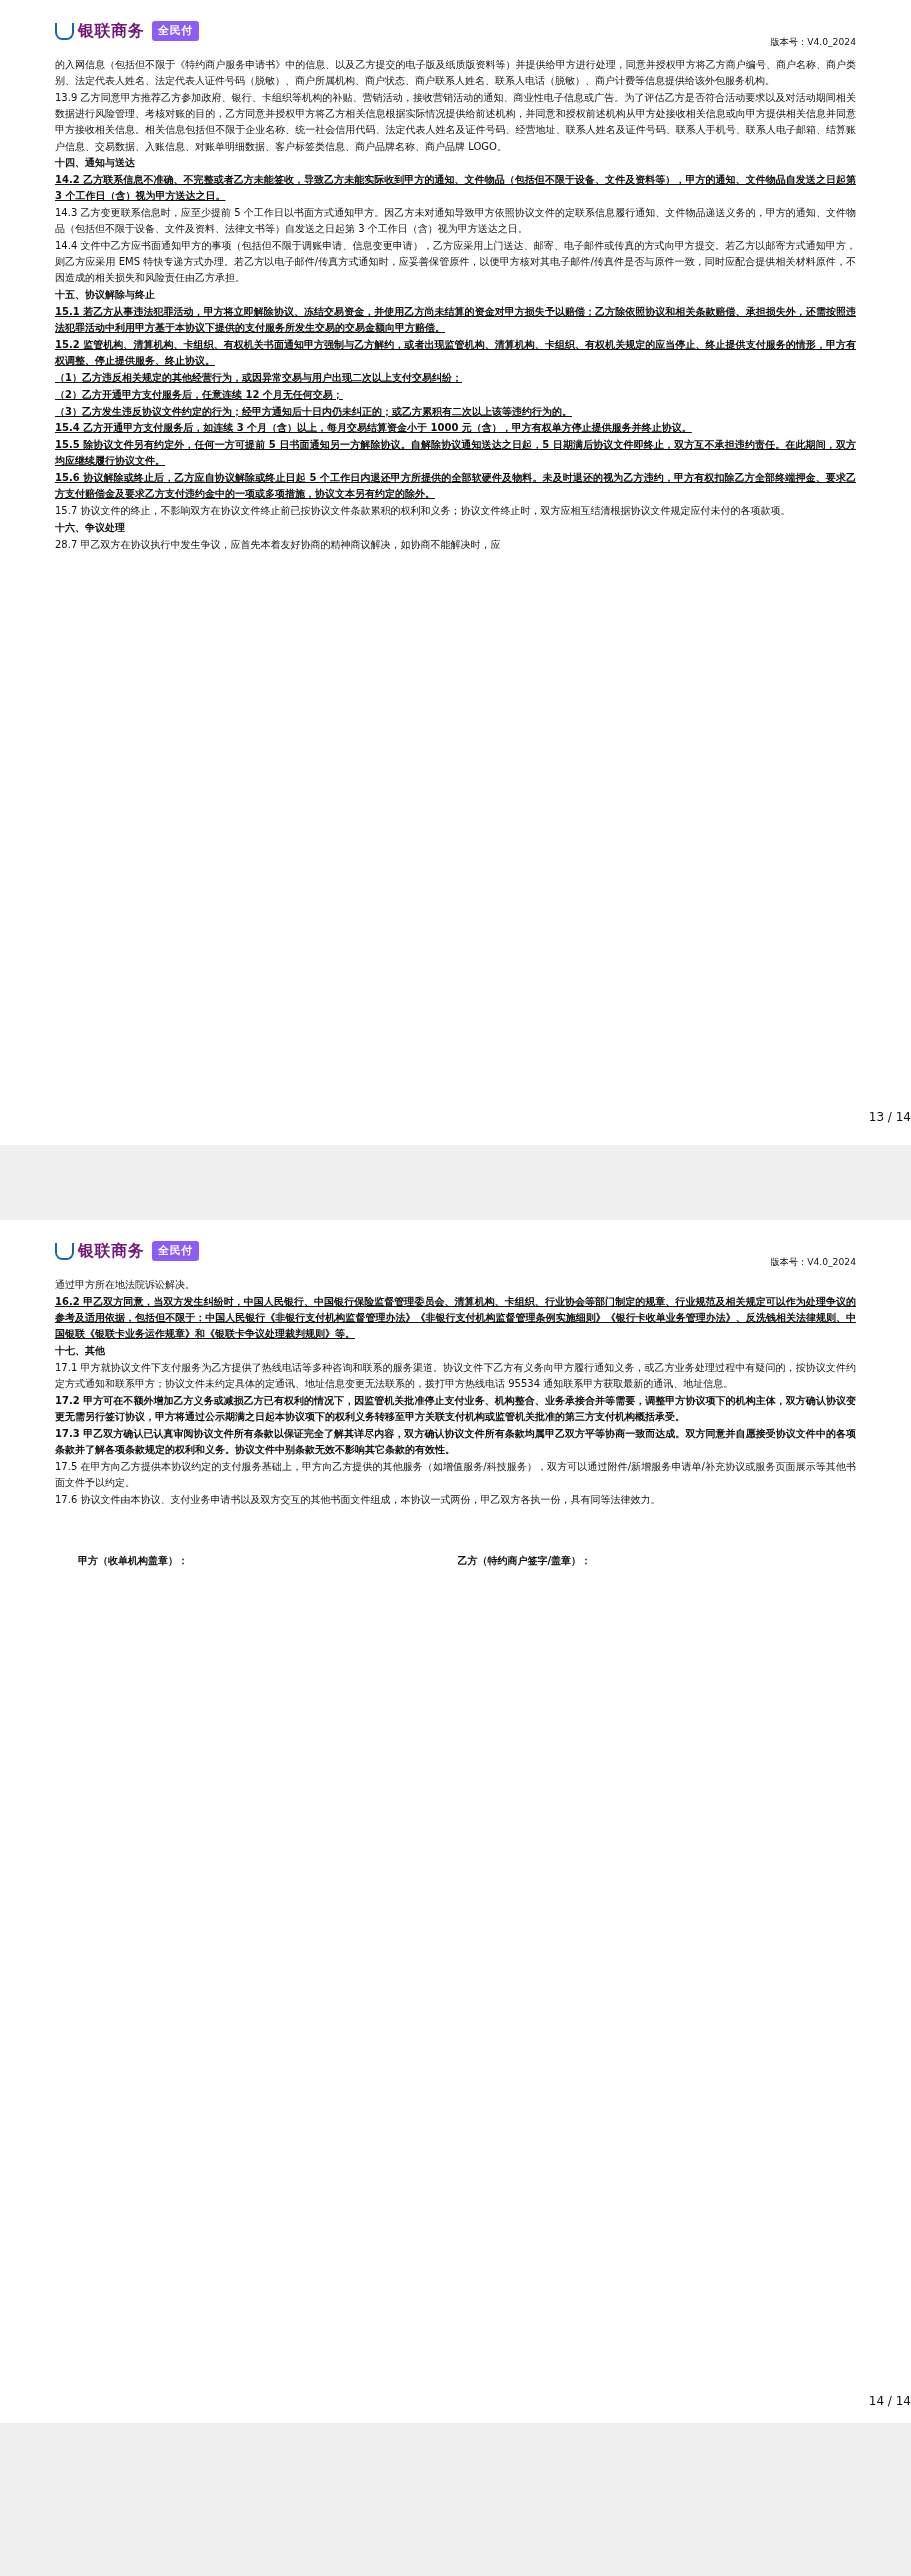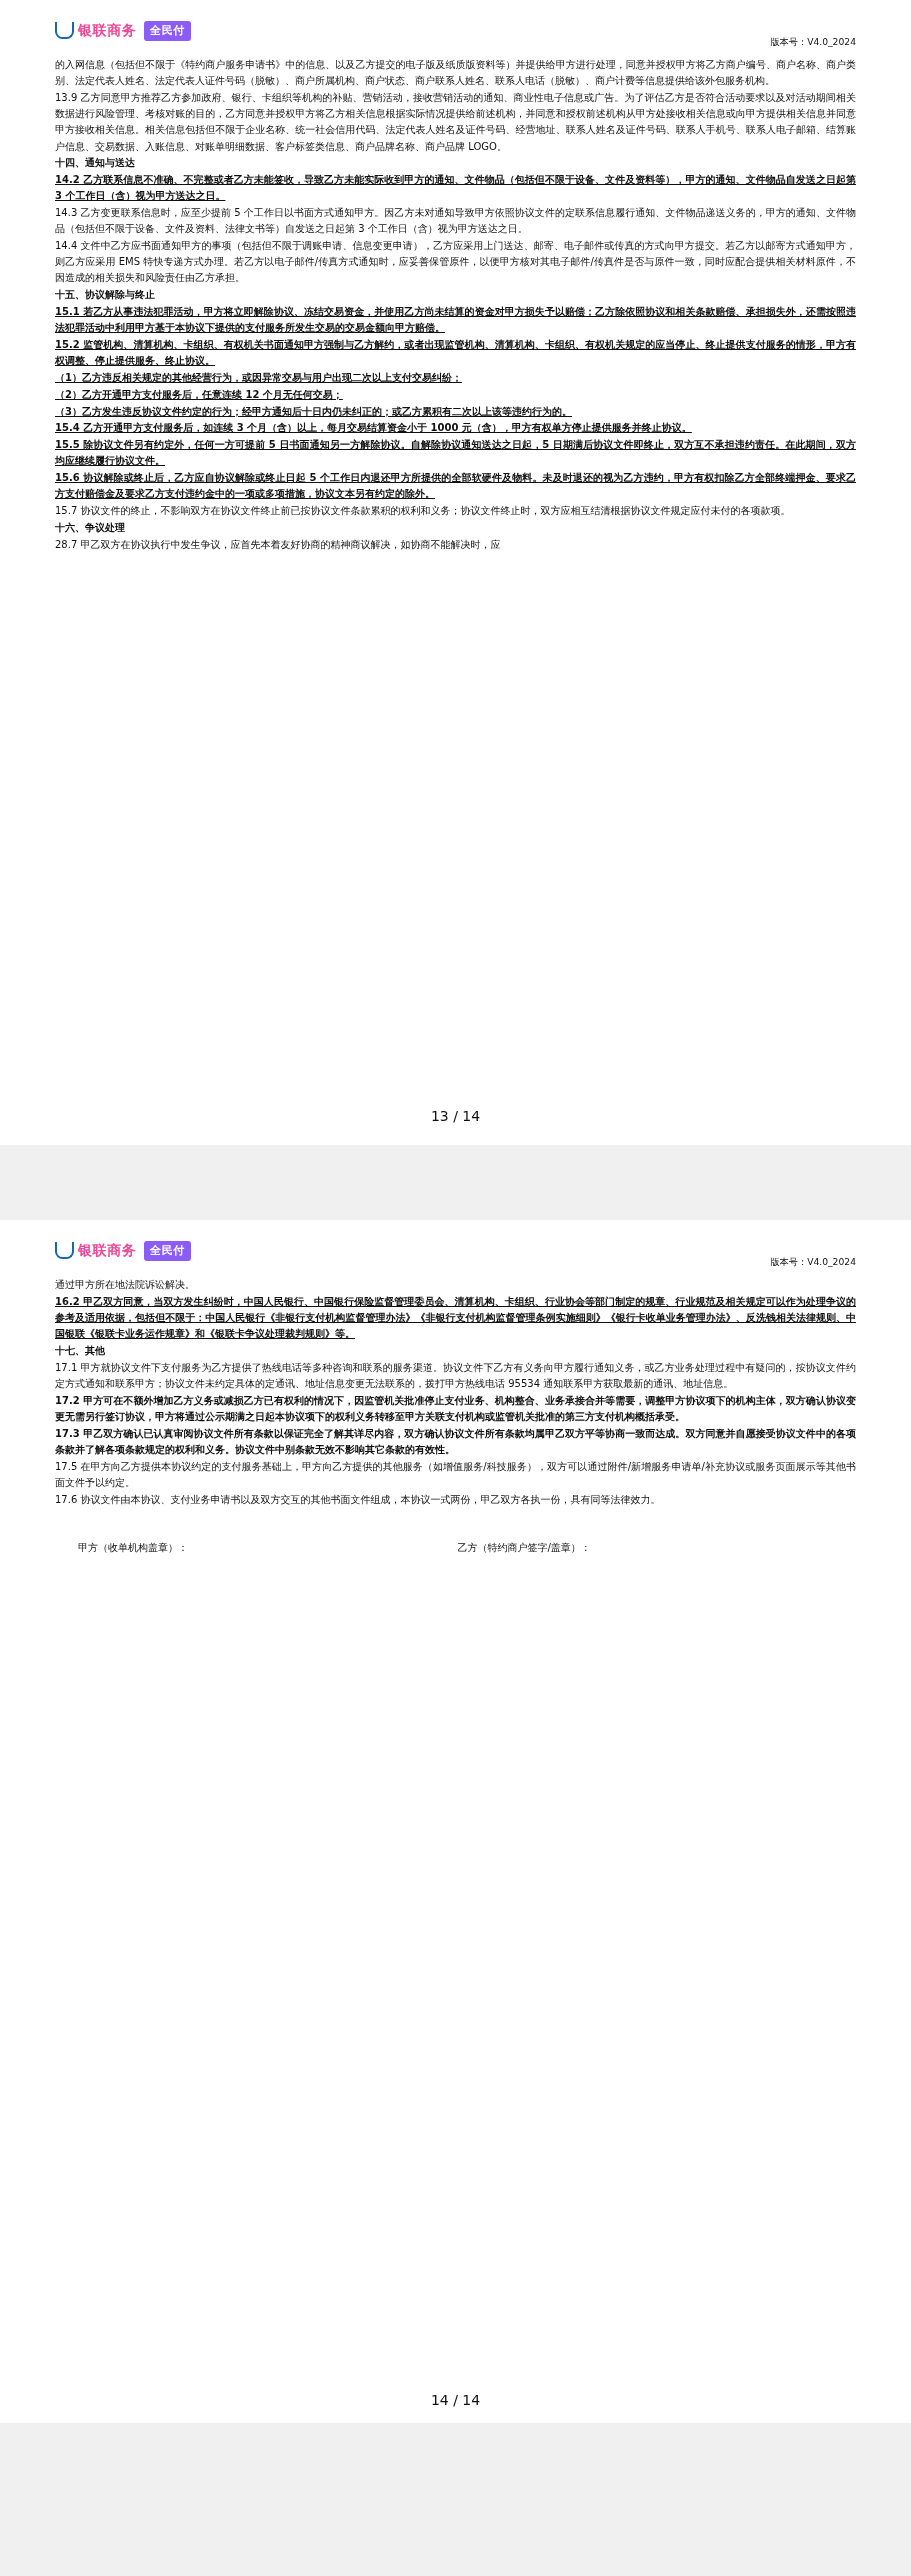--- a/index.html
+++ b/index.html
@@ -37,23 +37,23 @@
   .logo-mark::before {
     content:"";
     position:absolute; left:0; top:0;
     width:15px; height:15px;
     border:2.9px solid #1766b0;
     border-top:none;
     border-radius:0 0 7.5px 7.5px;
   }
   .logo-text {
     font-family:Liberation Mono, monospace;
-    font-size:14px;
+    font-size:16px;
     font-weight:bold;
-    color:#ec4899;
+    color:#701a75;
     letter-spacing:0.6px;
   }
   .logo-badge {
     background:#8b5cf6;
     color:#ffffff;
     font-size:11px;
     font-weight:bold;
     padding:2.3px 5.7px 2.9px 5.7px;
     border-radius:2.9px;
     letter-spacing:0.6px;
@@ -82,33 +82,34 @@
   .b { font-weight:bold; }
   .sec-head {
     font-weight:bold;
     text-indent:2em;
     margin-top:1.1px;
   }
 
   .pg-num {
     position:absolute;
     left:0; right:0;
-    text-align:center;
-    font-size:14px;
+    text-align:right;
+    font-size:12px;
     color:#111;
   }
   .p13 .pg-num { bottom:20.7px; }
   .p14 .pg-num { bottom:15px; }
 
   
   .sig-row {
     display:flex;
-    margin-top:33px;
+    margin-top:46px;
     font-size:10px;
     color:#111;
+    font-weight:bold;
   }
   .sig-left { width:46%; padding-left:23px; }
   .sig-right { width:54%; padding-left:34px; }
 </style>
 </head>
 <body>
 
 <div class="doc">
 
   <div class="page p13">

